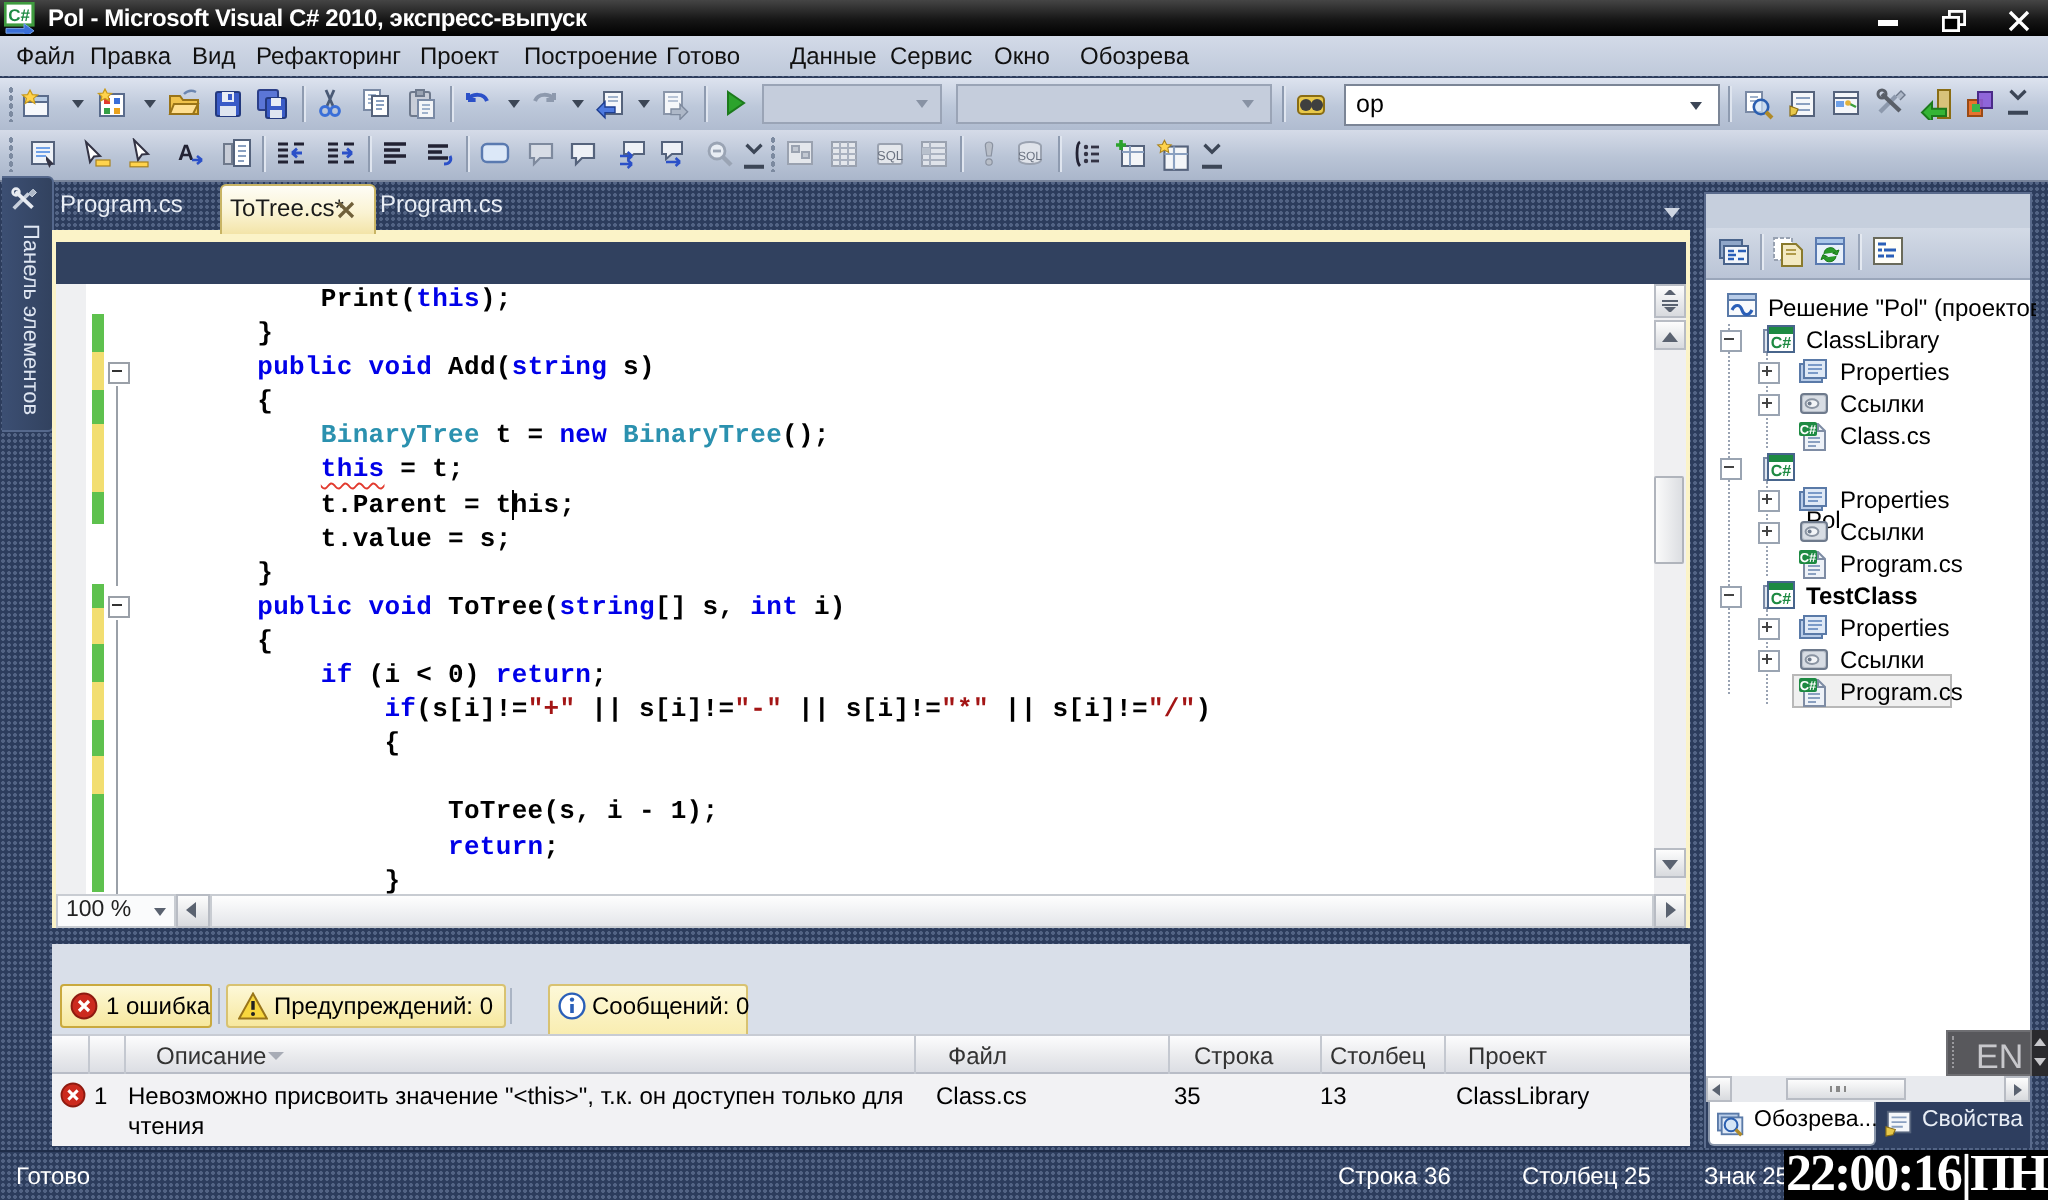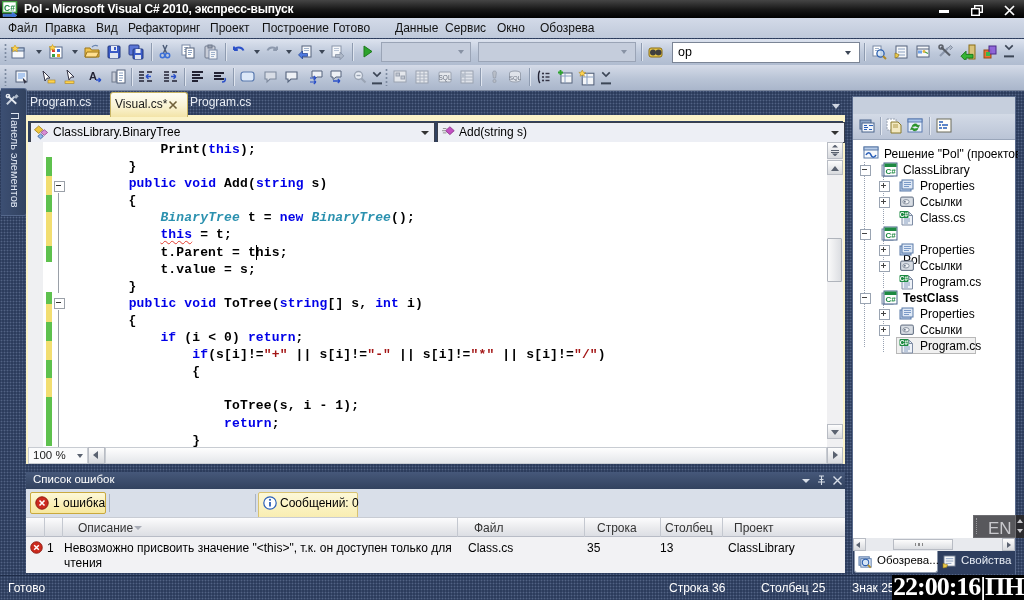--- a/index.html
+++ b/index.html
@@ -6,21 +6,21 @@
   #root{position:relative;width:1024px;height:600px;overflow:hidden;
     font-family:"Liberation Sans",sans-serif;
     background-color:#2c3c5c;
     background-image:radial-gradient(rgba(170,190,225,.3) 0.8px, rgba(0,0,0,0) 1.1px);
     background-size:3px 3px;}
   .abs{position:absolute;white-space:nowrap;}
   .sep{position:absolute;width:1px;background:#8e9bb0;box-shadow:1px 0 0 #dfe5ef;}
   .grip{position:absolute;width:3px;background-image:radial-gradient(#7c8aa0 1px,transparent 1.1px);background-size:3px 4px;}
   .mi{display:inline-block;color:#111;font-size:12px;}
   .kw{color:#0000e8;}
-  .ty{color:#2b91af;font-style:italic;}
+  .ty{color:#2b91af;}
   .st{color:#a31515;}
   pre{margin:0;}
 </style>
 </head>
 <body>
 <div id="root">
 
 <div class="abs" style="left:0;top:0;width:1024px;height:18px;background:linear-gradient(#454545,#161616 55%,#000);">
   <svg class="abs" style="left:2px;top:1px" width="17" height="16" viewBox="0 0 17 16">
     <rect x="0.5" y="0.5" width="14" height="11" fill="#fff" stroke="#3f9b3f" stroke-width="1.6"></rect>
@@ -311,47 +311,30 @@
   <path d="M2 12 L10 4" stroke="#c8d0dc" stroke-width="2"></path>
       <path d="M10 4 l2.3 -2.3 1.8 1.8 -2.3 2.3z" fill="#aeb8c8" stroke="#d8e0ea" stroke-width=".5"></path>
   <path d="M3 3 L12 11.5" stroke="#e8ecf2" stroke-width="2"></path>
       <circle cx="3.2" cy="3.2" r="1.8" fill="none" stroke="#e8ecf2" stroke-width="1.4"></circle>
 </svg>
 <div class="abs" style="left:5px;top:112px;width:16px;height:100px;color:#dfe6f2;font-size:11px;writing-mode:vertical-rl;">Панель элементов</div>
 
 <div class="abs" style="left:26px;top:115px;width:819px;height:6px;background:#fbf3c8;"></div>
 <div class="abs" style="left:30px;top:95px;color:#e8edf5;font-size:12px;">Program.cs</div>
 <div class="abs" style="left:110px;top:92px;width:76px;height:24px;background:linear-gradient(#fefdf6,#faf3d3 55%,#f3e4a8);border:1px solid #c8b464;border-bottom:none;border-radius:3px 3px 0 0;"></div>
-<div class="abs" style="left:115px;top:97px;color:#1a1a1a;font-size:12px;">Visual.cs*</div>
+<div class="abs" style="left:115px;top:97px;color:#1a1a1a;font-size:12px;">ToTree.cs*</div>
 <svg class="abs" style="left:168px;top:100px" width="10" height="10" viewBox="0 0 10 10">
       <path d="M1.5 1.5 L8.5 8.5 M8.5 1.5 L1.5 8.5" stroke="#70603a" stroke-width="1.6"></path>
     </svg>
 <div class="abs" style="left:190px;top:95px;color:#e8edf5;font-size:12px;">Program.cs</div>
 <div class="abs" style="left:832px;top:104px;width:0;height:0;border-left:4.5px solid transparent;border-right:4.5px solid transparent;border-top:5px solid #cfd6e2;"></div>
 
 <div class="abs" style="left:26px;top:121px;width:819px;height:343px;background:#fbf3c8;"></div>
 
 <div class="abs" style="left:28px;top:121px;width:815px;height:21px;background:#31415f;"></div>
-<div class="abs" style="left:30px;top:122px;width:403px;height:19px;background:#edeff5;border:1px solid #3a3f4c;">
-  <svg class="abs" style="left:3px;top:2px" width="15" height="15" viewBox="0 0 16 16">
-    <path d="M5 1 l4.5 4 -4.5 4 -4.5 -4z" fill="#f0c63e" stroke="#9a7a14" stroke-width=".8"></path>
-    <path d="M11 5 l3.5 3 -3.5 3 -3.5 -3z" fill="#da8fd6" stroke="#8c3f88" stroke-width=".8"></path>
-    <path d="M7 9.5 l3 2.6 -3 2.6 -3 -2.6z" fill="#8fb8ec" stroke="#2c4f8c" stroke-width=".8"></path>
-  </svg>
-  <div class="abs" style="left:22px;top:2px;font-size:12px;color:#000;">ClassLibrary.BinaryTree</div>
-  <div class="abs" style="left:390px;top:8px;width:0;height:0;border-left:4px solid transparent;border-right:4px solid transparent;border-top:4.5px solid #333;"></div>
-</div>
-<div class="abs" style="left:437px;top:122px;width:406px;height:19px;background:#edeff5;border:1px solid #3a3f4c;">
-  <svg class="abs" style="left:4px;top:2px" width="14" height="14" viewBox="0 0 16 16">
-    <path d="M9 2 l5 4.5 -5 4.5 -5 -4.5z" fill="#c24fc2 " stroke="#7c2a7c" stroke-width=".8"></path>
-    <path d="M1 4 h4 M0 6.5 h4 M1 9 h4" stroke="#888" stroke-width="1"></path>
-  </svg>
-  <div class="abs" style="left:21px;top:2px;font-size:12px;color:#000;">Add(string s)</div>
-  <div class="abs" style="left:393px;top:8px;width:0;height:0;border-left:4px solid transparent;border-right:4px solid transparent;border-top:4.5px solid #333;"></div>
-</div>
 
 <div class="abs" style="left:28px;top:142px;width:815px;height:305px;background:#fff;"></div>
 
 <div class="abs" style="left:28px;top:142px;width:15px;height:305px;background:#eff0f2;"></div>
 
 <div class="abs" style="left:46px;top:157px;width:6px;height:19px;background:#5ec14e;"></div>
 <div class="abs" style="left:46px;top:176px;width:6px;height:19px;background:#f2de71;"></div>
 <div class="abs" style="left:46px;top:195px;width:6px;height:17px;background:#5ec14e;"></div>
 <div class="abs" style="left:46px;top:212px;width:6px;height:34px;background:#f2de71;"></div>
 <div class="abs" style="left:46px;top:246px;width:6px;height:16px;background:#5ec14e;"></div>
@@ -412,41 +395,39 @@
 <div class="abs" style="left:28px;top:447px;width:60px;height:17px;background:#fafbfc;border:1px solid #c8ccd2;box-sizing:border-box;"></div>
 <div class="abs" style="left:33px;top:449px;font-size:11.5px;color:#222;">100 %</div>
 <div class="abs" style="left:77px;top:454px;width:0;height:0;border-left:3.5px solid transparent;border-right:3.5px solid transparent;border-top:4px solid #5a6270;"></div>
 <div class="abs" style="left:88px;top:447px;width:17px;height:17px;background:linear-gradient(#fdfdfd,#d8dade);border:1px solid #b8bcc4;box-sizing:border-box;"></div>
 <div class="abs" style="left:93px;top:451px;width:0;height:0;border-top:4.5px solid transparent;border-bottom:4.5px solid transparent;border-right:5px solid #5a6270;"></div>
 <div class="abs" style="left:105px;top:447px;width:722px;height:17px;background:linear-gradient(#fefefe,#e4e6ea);border:1px solid #c8ccd2;box-sizing:border-box;"></div>
 <div class="abs" style="left:827px;top:447px;width:16px;height:17px;background:linear-gradient(#fdfdfd,#d8dade);border:1px solid #b8bcc4;box-sizing:border-box;"></div>
 <div class="abs" style="left:833px;top:451px;width:0;height:0;border-top:4.5px solid transparent;border-bottom:4.5px solid transparent;border-left:5px solid #5a6270;"></div>
 
 <div class="abs" style="left:26px;top:472px;width:819px;height:101px;background:#d9dfe9;"></div>
-<div class="abs" style="left:26px;top:472px;width:819px;height:17px;background:linear-gradient(#46587a,#32425f);">
-  <div class="abs" style="left:7px;top:1px;color:#fff;font-size:11.5px;">Список ошибок</div>
-  <div class="abs" style="left:776px;top:7px;width:0;height:0;border-left:4px solid transparent;border-right:4px solid transparent;border-top:4.5px solid #d8dee8;"></div>
-  <svg class="abs" style="left:790px;top:3px" width="11" height="11" viewBox="0 0 11 11">
-        <path d="M5.5 1 v6 M3 1 h5 M3.5 4.5 h4 M2 7 h7 M5.5 7 v3" stroke="#d8dee8" stroke-width="1.1" fill="none"></path>
-      </svg>
-  <svg class="abs" style="left:806px;top:3px" width="11" height="11" viewBox="0 0 11 11">
-        <path d="M1.5 1.5 L9.5 9.5 M9.5 1.5 L1.5 9.5" stroke="#d8dee8" stroke-width="1.4"></path>
-      </svg>
-</div>
 
 <div class="abs" style="left:30px;top:492px;width:76px;height:22px;background:linear-gradient(#fdf8d8,#f7e89e);border:1px solid #c9a93e;box-sizing:border-box;border-radius:2px;">
   <svg class="abs" style="left:4px;top:3px" width="14" height="14" viewBox="0 0 14 14">
         <circle cx="7" cy="7" r="6.2" fill="#cc2a1e" stroke="#8e1a10"></circle>
         <path d="M4.5 4.5 L9.5 9.5 M9.5 4.5 L4.5 9.5" stroke="#fff" stroke-width="1.6"></path>
       </svg>
   <div class="abs" style="left:22px;top:3px;font-size:12px;color:#000;">1 ошибка</div>
 </div>
 <div class="abs" style="left:109px;top:494px;width:1px;height:18px;background:#aab4c4;"></div>
+<div class="abs" style="left:113px;top:492px;width:140px;height:22px;background:linear-gradient(#fdf8d8,#f7e89e);border:1px solid #d8c271;box-sizing:border-box;border-radius:2px;">
+  <svg class="abs" style="left:5px;top:3px" width="15" height="14" viewBox="0 0 15 14">
+        <path d="M7.5 0.8 L14.4 13.2 H0.6z" fill="#f8d73e" stroke="#99751a"></path>
+        <path d="M7.5 4.5 v4.4" stroke="#222" stroke-width="1.7"></path>
+        <circle cx="7.5" cy="11" r="1" fill="#222"></circle>
+      </svg>
+  <div class="abs" style="left:23px;top:3px;font-size:12px;color:#000;">Предупреждений: 0</div>
+</div>
 <div class="abs" style="left:255px;top:494px;width:1px;height:18px;background:#aab4c4;"></div>
-<div class="abs" style="left:258px;top:492px;width:100px;height:38px;background:linear-gradient(#fdf8d8,#f7e89e);border:1px solid #d8c271;box-sizing:border-box;border-radius:2px;">
+<div class="abs" style="left:274px;top:492px;width:100px;height:38px;background:linear-gradient(#fdf8d8,#f7e89e);border:1px solid #d8c271;box-sizing:border-box;border-radius:2px;">
   <svg class="abs" style="left:4px;top:3px" width="14" height="14" viewBox="0 0 14 14">
         <circle cx="7" cy="7" r="6.2" fill="#fff" stroke="#2a5fb8" stroke-width="1.2"></circle>
         <path d="M7 6 v4.5" stroke="#2a5fb8" stroke-width="1.8"></path>
         <circle cx="7" cy="3.8" r="1.1" fill="#2a5fb8"></circle>
       </svg>
   <div class="abs" style="left:21px;top:3px;font-size:12px;color:#000;">Сообщений: 0</div>
 </div>
 
 <div class="abs" style="left:26px;top:517px;width:819px;height:20px;background:linear-gradient(#fcfcfd,#e8e9ec 60%,#dcdee4);border-top:1px solid #c8ccd4;border-bottom:1px solid #b8bcc6;box-sizing:border-box;">
   <div class="abs" style="left:18px;top:0;width:1px;height:20px;background:#c4c8d0;"></div>

